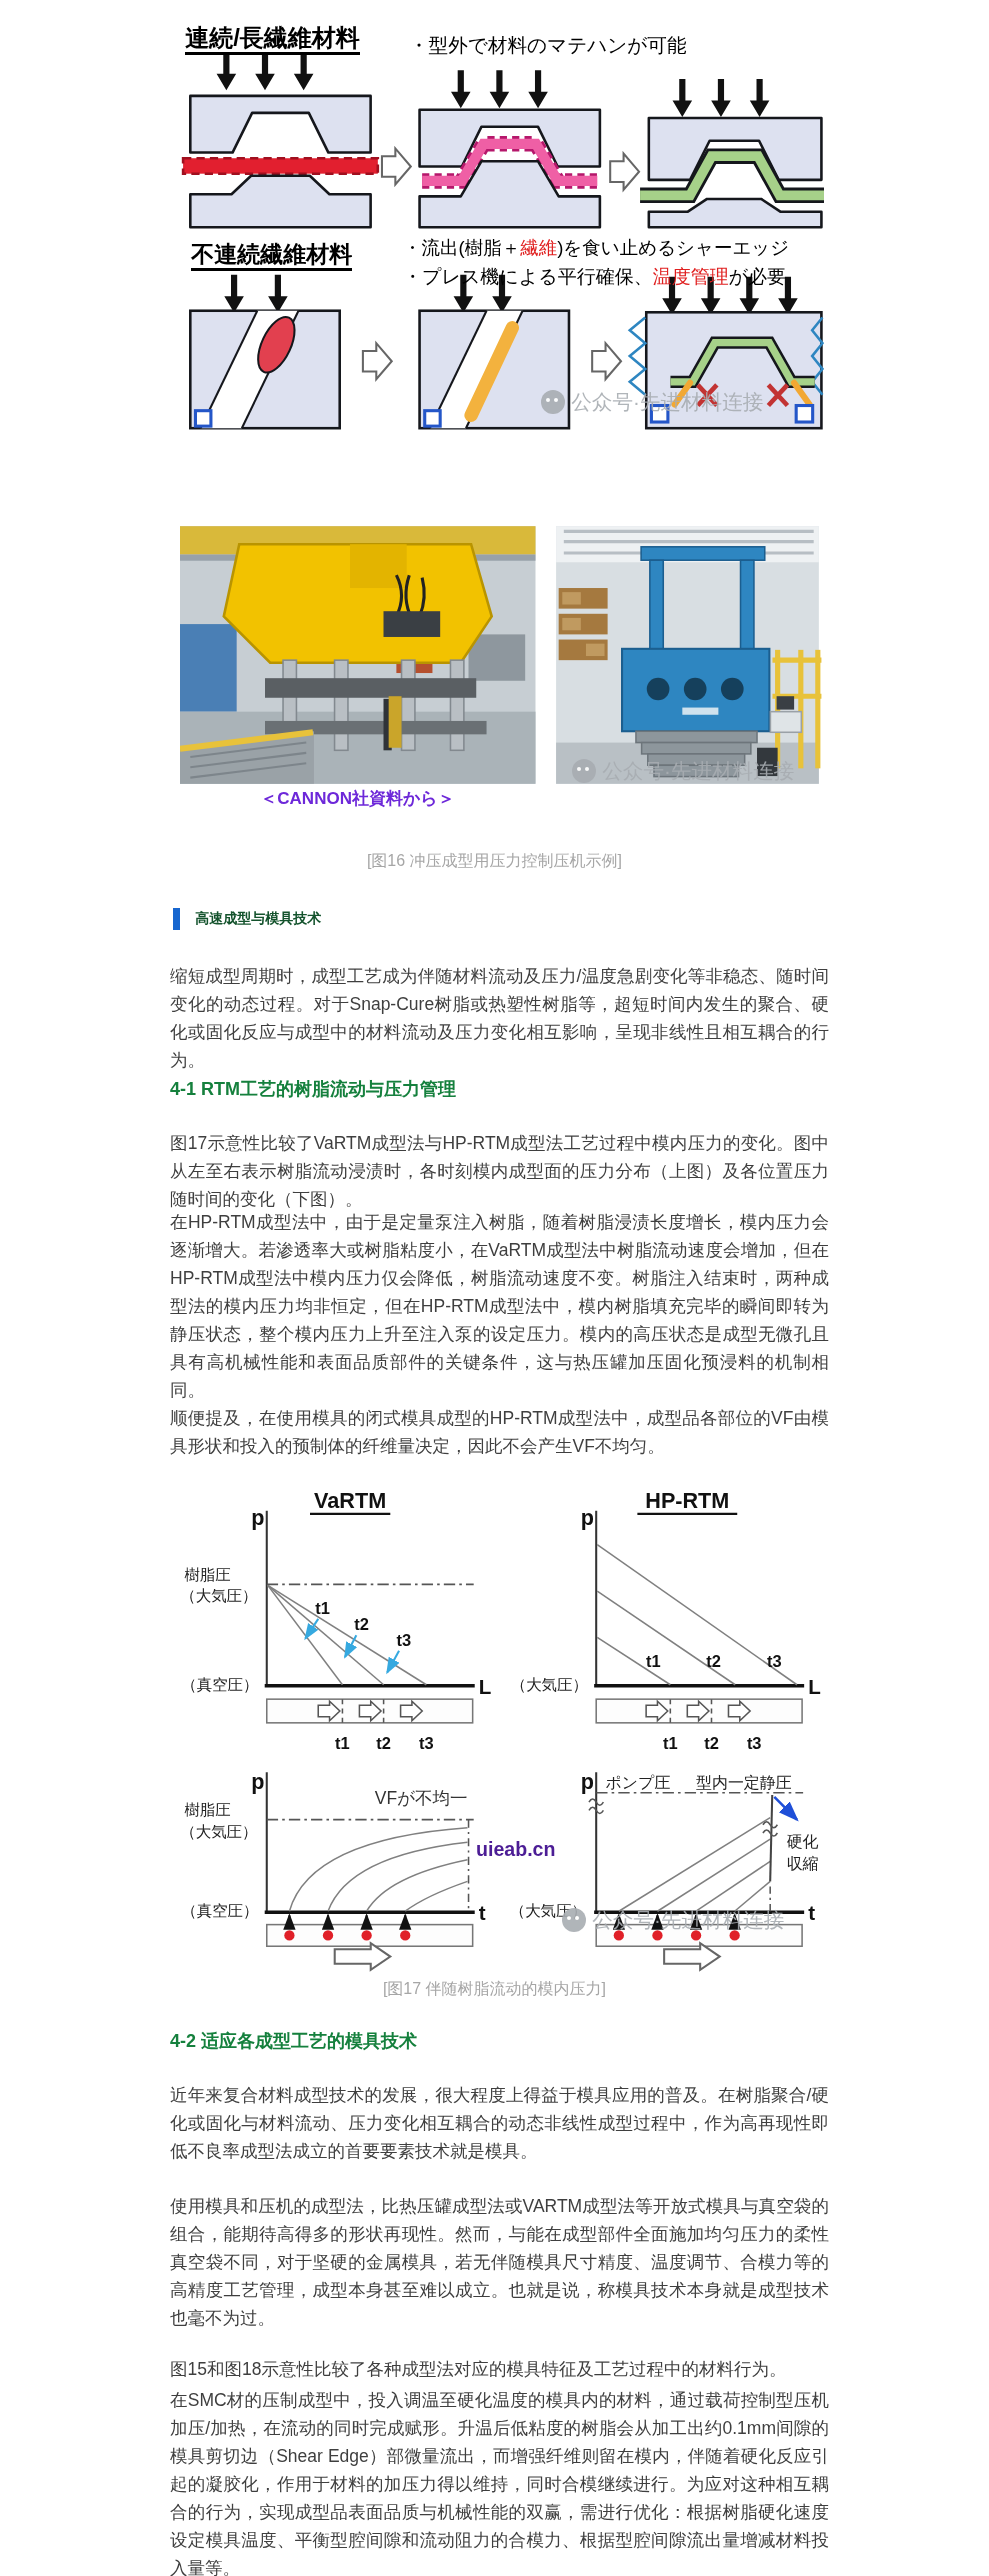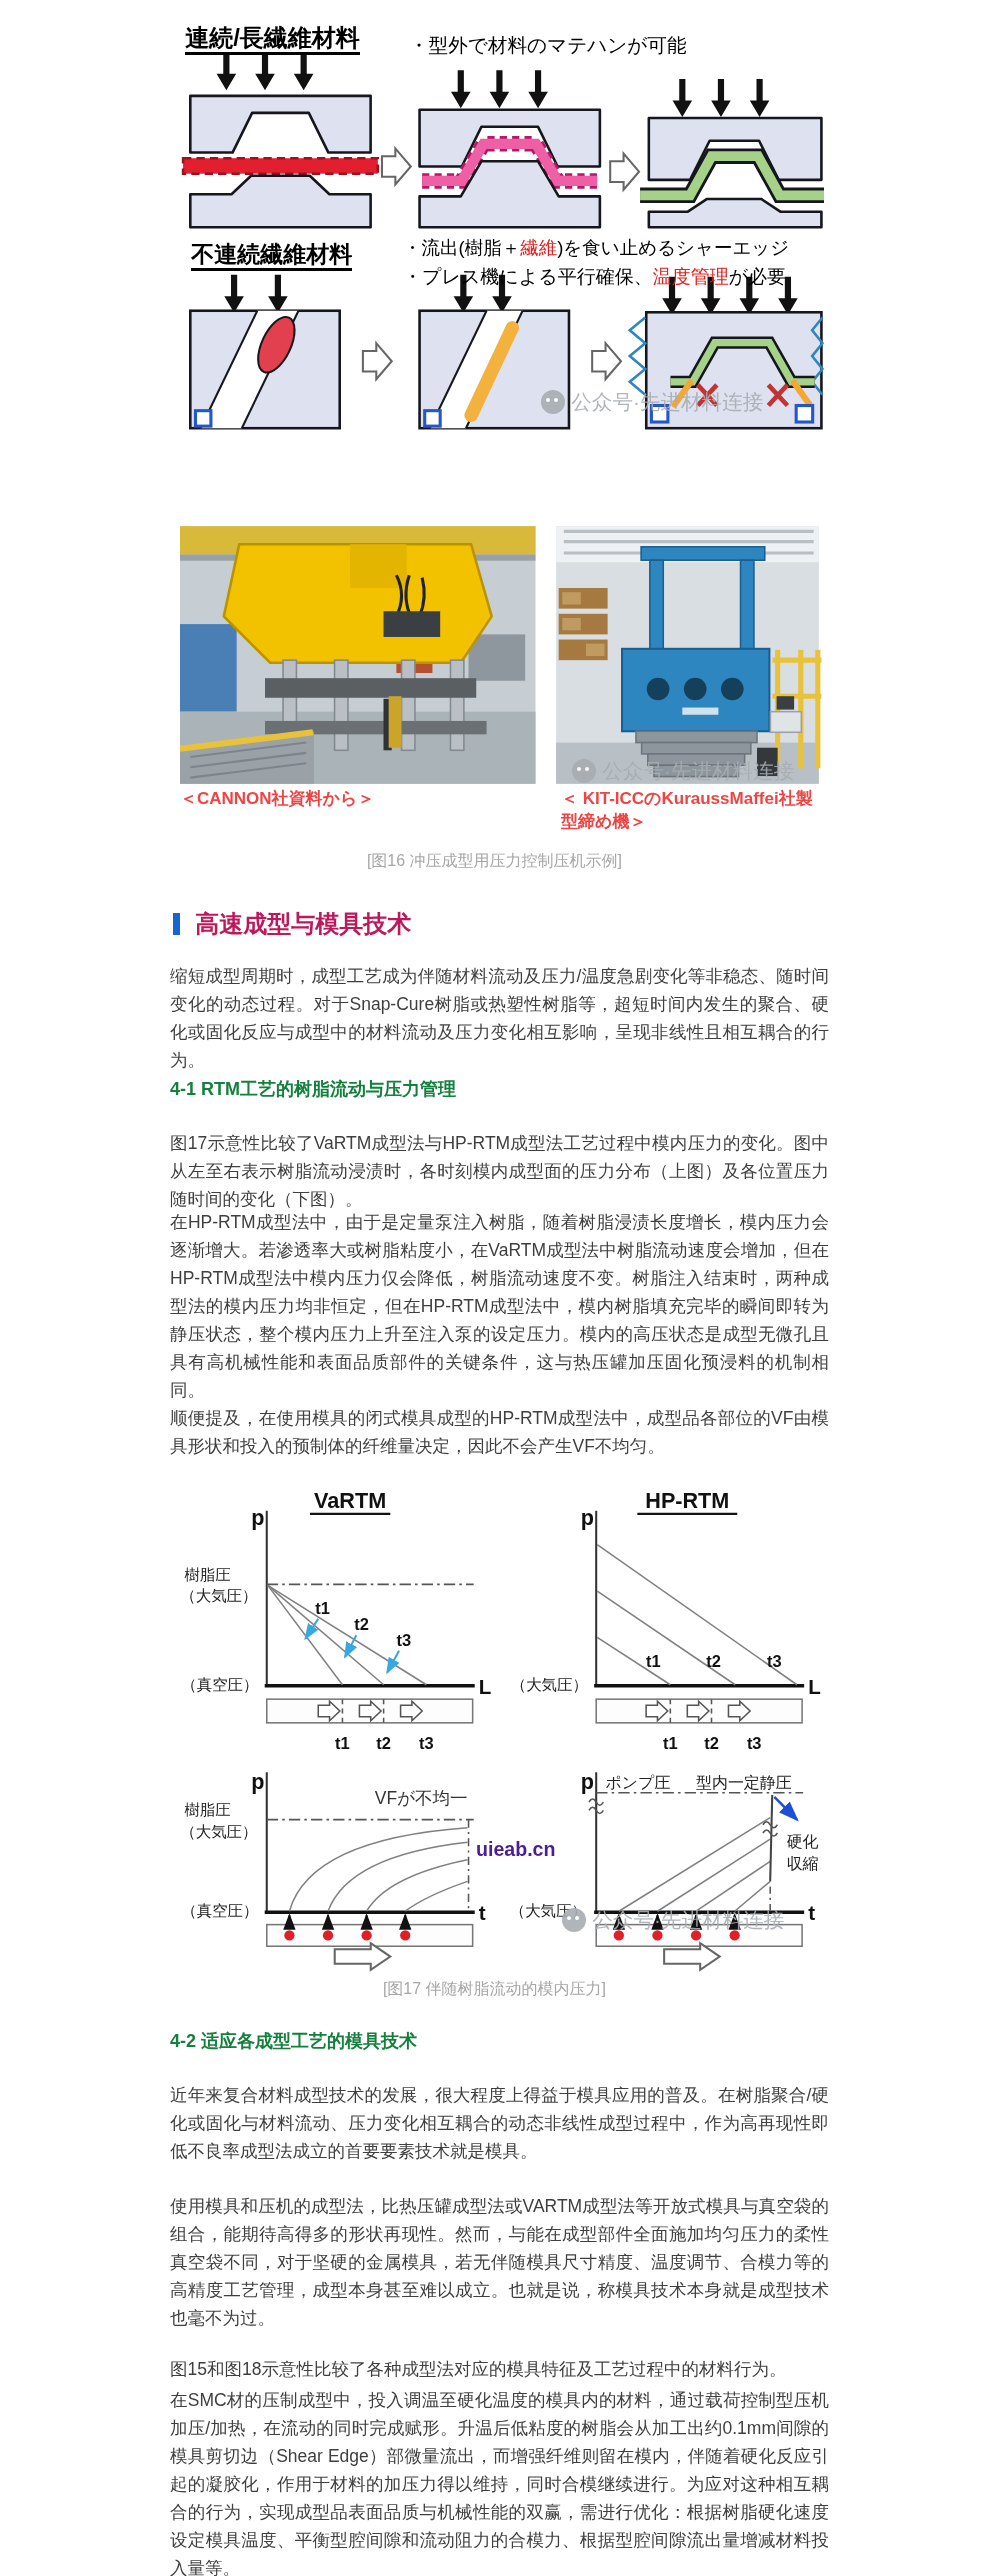--- a/index.html
+++ b/index.html
@@ -3,28 +3,28 @@
 <meta charset="utf-8">
 <style>
   html,body{margin:0;padding:0;background:#fff;}
   .page{position:relative;width:989px;height:3368px;background:#ffffff;overflow:hidden;
         font-family:"Liberation Sans","DejaVu Sans",sans-serif;}
   .abs{position:absolute;}
   .body-text{width:659px;font-size:17.5px;line-height:28px;color:#3f3f3f;text-align:justify;}
   .sub-head{font-size:18px;font-weight:bold;color:#15803d;}
   .sec-head{display:flex;align-items:center;}
   .sec-bar{display:inline-block;width:6.7px;height:21.6px;background:#1766cf;margin-right:15.5px;}
-  .sec-title{font-size:24px;font-weight:bold;color:#be185d;margin:0;}
+  .sec-title{font-size:14px;font-weight:bold;color:#14532d;margin:0;}
   .caption{width:659px;text-align:center;font-size:16px;color:#a6a6a6;}
   .fig-wrap{background:#fff;}
   .jp-title{font-size:24px;font-weight:bold;color:#000;border-bottom:3.1px solid #000;padding-bottom:1px;display:inline-block;line-height:1.1;}
   .jp-note{font-size:19.6px;font-weight:normal;color:#000;line-height:1.35;}
   .jp-note .red{color:#e02020;}
   .machine-caps{display:flex;width:644px;}
-  .machine-cap{font-size:17px;font-weight:bold;color:#ef4444;text-align:left;}
+  .machine-cap{font-size:17px;font-weight:bold;color:#6d28d9;text-align:center;}
   .machine-cap.left{width:355px;}
   .machine-cap.right{width:263px;margin-left:26px;}
   .watermark{display:flex;align-items:center;gap:6.2px;color:#a8adb2;font-size:20.6px;white-space:nowrap;opacity:.9;}
   .wm-icon{position:relative;display:inline-block;width:24px;height:24px;border-radius:50%;background:#a8adb2;flex:0 0 auto;}
   .wm-icon::before{content:"";position:absolute;left:5.2px;top:8.2px;width:4.1px;height:4.1px;border-radius:50%;background:#fff;}
   .wm-icon::after{content:"";position:absolute;left:13.4px;top:8.2px;width:4.1px;height:4.1px;border-radius:50%;background:#fff;}
   .site-mark{font-size:19.6px;font-weight:bold;color:#4c1d95;}
   svg text{font-family:"Liberation Sans","DejaVu Sans",sans-serif;}
 </style>
 </head>
@@ -209,21 +209,20 @@
         <rect x="1120" y="430" width="40" height="55" fill="#33383d"></rect>
       </g>
     </svg>
     <div class="abs watermark" style="left:392px;top:231px;">
       <span class="wm-icon"></span>
       <span>公众号·先进材料连接</span>
     </div>
   </div>
   <div class="abs machine-caps" style="left:180px;top:787px;">
     <div class="machine-cap left">＜CANNON社資料から＞</div>
-    <div class="machine-cap right">＜ KIT-ICCのKuraussMaffei社製型締め機＞</div>
   </div>
   <div class="abs caption" style="left:165px;top:851px;">[图16 冲压成型用压力控制压机示例]</div>
 
   <div class="abs sec-head" style="left:173px;top:908px;">
     <span class="sec-bar"></span>
     <h2 class="sec-title">高速成型与模具技术</h2>
   </div>
 
   <div class="abs body-text" style="left:170px;top:962px;">缩短成型周期时，成型工艺成为伴随材料流动及压力/温度急剧变化等非稳态、随时间变化的动态过程。对于Snap-Cure树脂或热塑性树脂等，超短时间内发生的聚合、硬化或固化反应与成型中的材料流动及压力变化相互影响，呈现非线性且相互耦合的行为。</div>
   <div class="abs sub-head" style="left:170px;top:1077px;">4-1 RTM工艺的树脂流动与压力管理</div>

